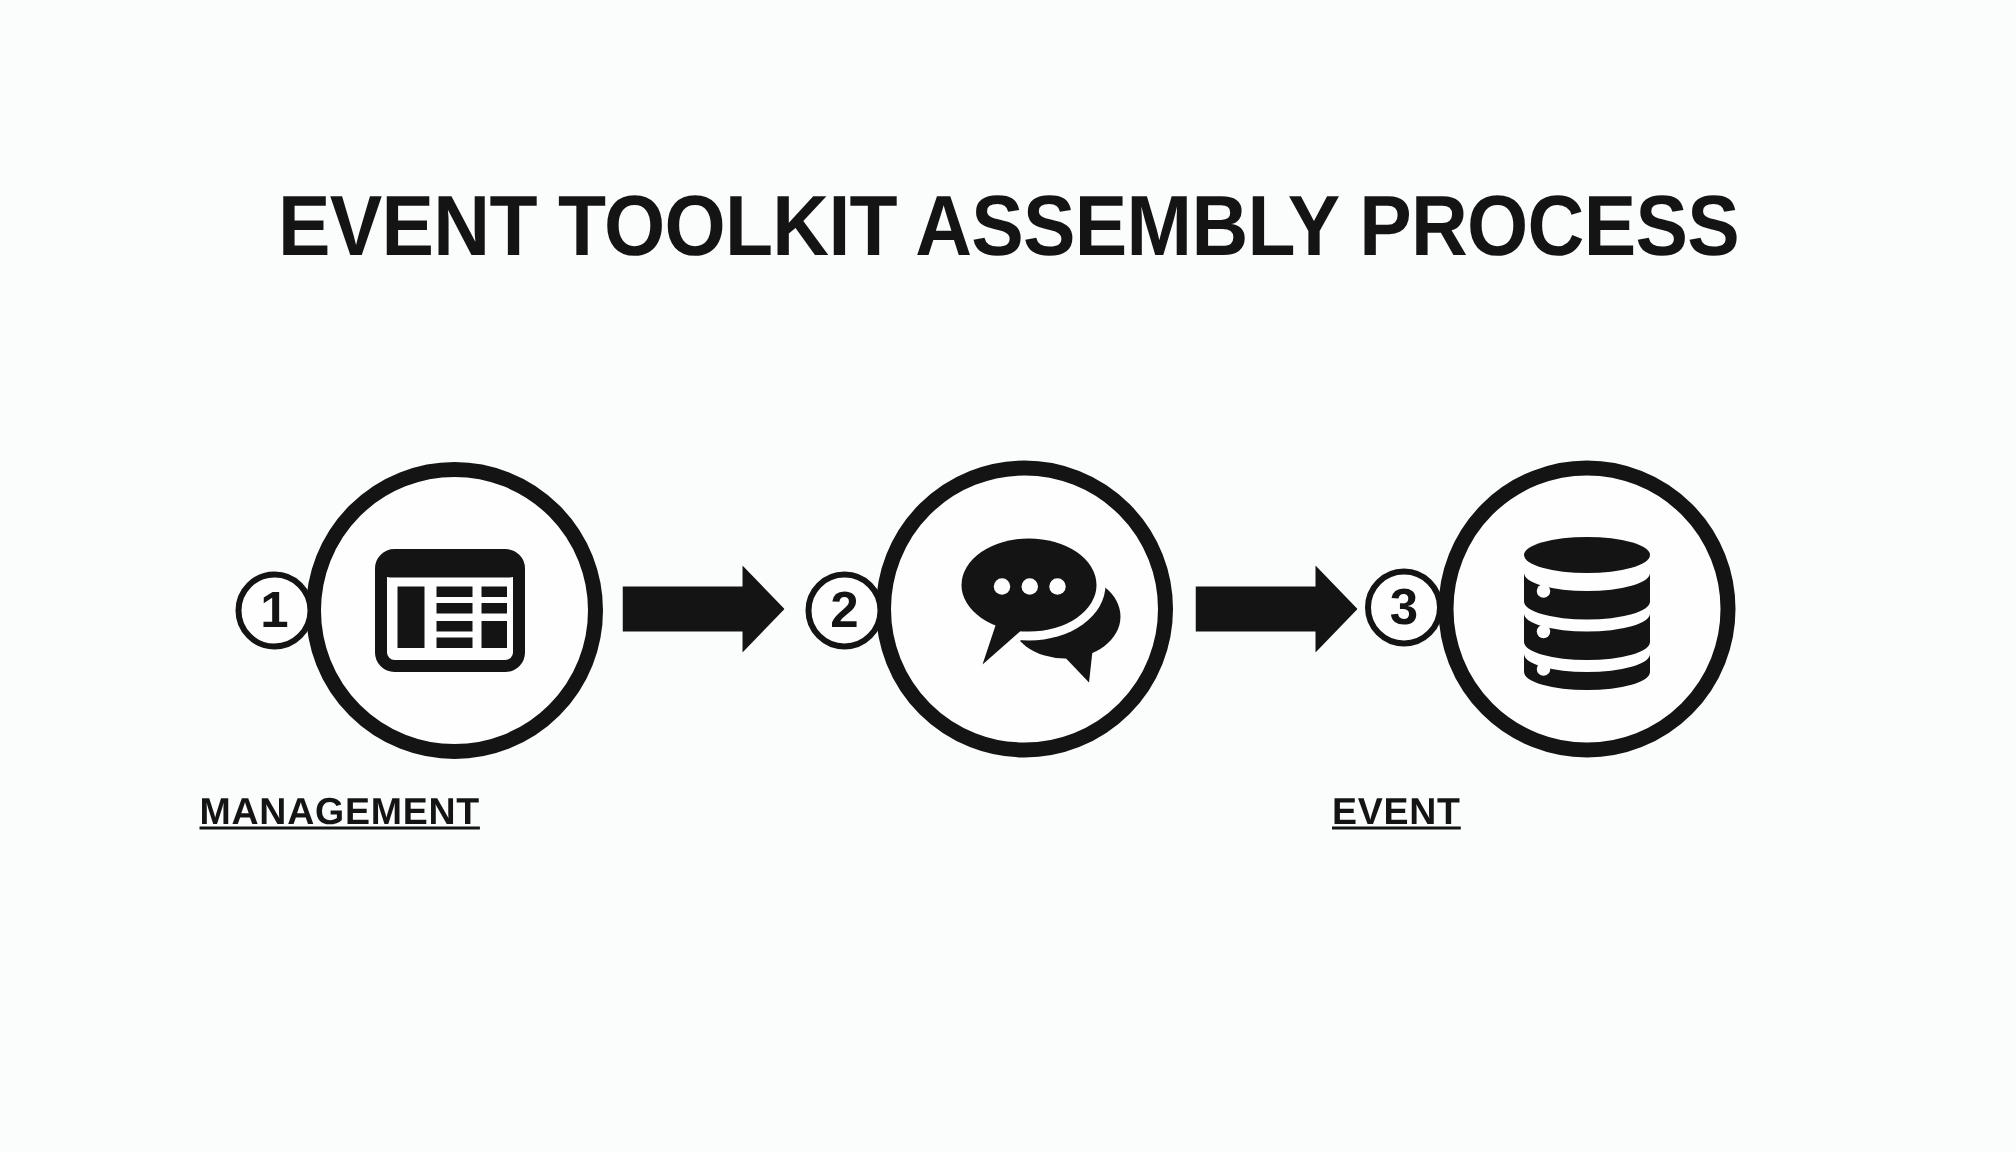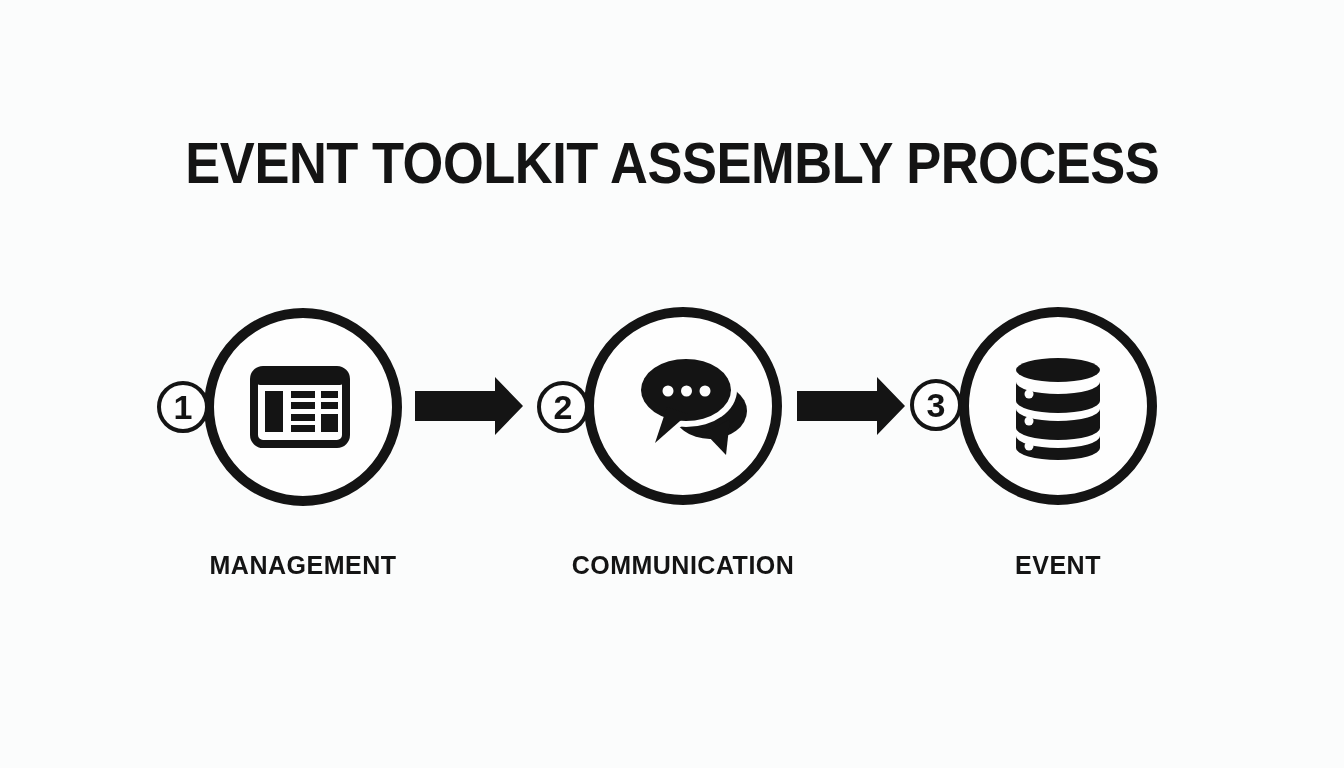--- a/index.html
+++ b/index.html
@@ -8,21 +8,21 @@
   }
   *{margin:0;padding:0;box-sizing:border-box;}
   html,body{width:1344px;height:768px;overflow:hidden;}
   body{background:var(--bg);font-family:"Liberation Sans","DejaVu Sans",sans-serif;color:var(--ink);}
   .canvas{position:relative;width:1344px;height:768px;background:var(--bg);}
 
   
   .title{
     position:absolute;left:0;top:122px;width:1344px;height:58px;
     text-align:center;line-height:58px;font-size:57px;font-weight:bold;
-    letter-spacing:-0.5px;white-space:nowrap;color:var(--ink);margin-top:12px;
+    letter-spacing:-0.5px;white-space:nowrap;color:var(--ink);
   }
   .title-inner{display:inline-block;transform:scaleX(0.92);transform-origin:center;}
 
   
   .circle{
     position:absolute;width:198px;height:198px;border-radius:50%;
     border:10px solid var(--ink);background:#fefefe;z-index:1;
   }
   .c1{left:204px;top:308px;}
   .c2{left:584px;top:307px;}
@@ -43,23 +43,23 @@
   .b2{left:537px;top:381px;}
   .b3{left:910px;top:379px;}
 
   
   .arrow{position:absolute;width:108px;height:58px;}
   .a1{left:415px;top:377px;}
   .a2{left:797px;top:377px;}
 
   
   .step-label{
-    position:absolute;top:550px;width:340px;height:30px;line-height:30px;
-    text-align:center;font-size:25px;font-weight:bold;letter-spacing:0.5px;
-    color:var(--ink);white-space:nowrap;
+    position:absolute;top:526px;width:340px;height:30px;line-height:30px;
+    font-size:25px;font-weight:bold;letter-spacing:0.5px;
+    color:var(--ink);white-space:nowrap;text-decoration:underline;
   }
   .l1{left:133px;}
   .l2{left:513px;}
   .l3{left:888px;}
 </style>
 </head>
 <body>
 
 <div class="canvas">
 
@@ -97,21 +97,20 @@
       <ellipse cx="55" cy="39" rx="45" ry="31" fill="#141414"></ellipse>
       <path d="M36 56 L24 92 L57 63 Z" fill="#141414"></path>
       <circle cx="37" cy="40" r="5.5" fill="#fefefe"></circle>
       <circle cx="55.5" cy="40" r="5.5" fill="#fefefe"></circle>
       <circle cx="74" cy="40" r="5.5" fill="#fefefe"></circle>
     </svg>
   </div>
   <div class="badge b2">
     <span>2</span>
   </div>
-  <div class="step-label l2">COMMUNICATION</div>
 
   <svg class="arrow a2" viewBox="0 0 108 58" aria-hidden="true">
     <polygon points="0,14 80,14 80,0 108,29 80,58 80,44 0,44" fill="#141414"></polygon>
   </svg>
 
   <div class="circle c3">
     <svg class="icon-db" width="104" height="106" viewBox="0 0 104 106" aria-hidden="true">
       <ellipse cx="52" cy="15" rx="42" ry="12" fill="#141414"></ellipse>
       <path d="M10 27 A42 12 0 0 0 94 27 L94 46 A42 12 0 0 1 10 46 Z" fill="#141414"></path>
       <path d="M10 54 A42 12 0 0 0 94 54 L94 73 A42 12 0 0 1 10 73 Z" fill="#141414"></path>

